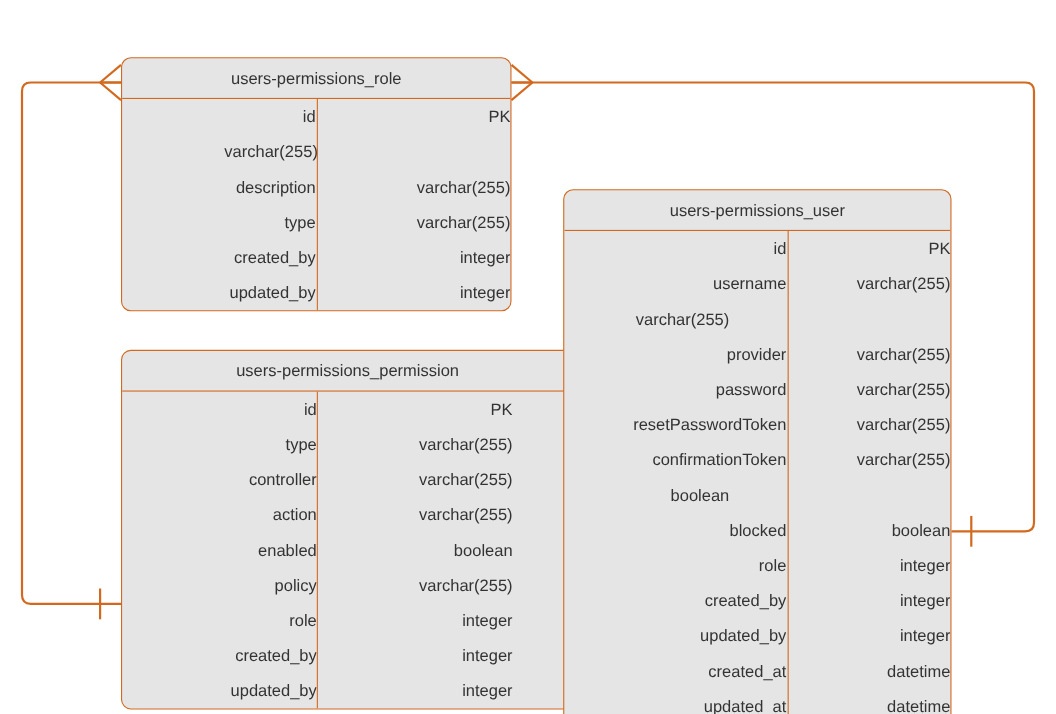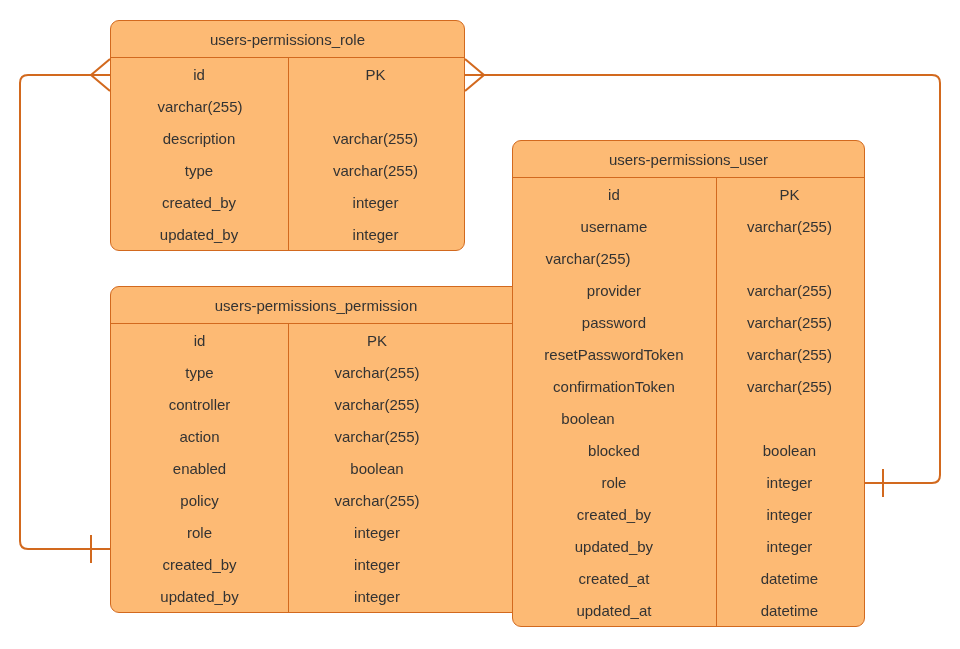--- a/index.html
+++ b/index.html
@@ -27,22 +27,23 @@
     left: 0; top: 0;
     width: 960px;
     height: 649px;
     pointer-events: none;
   }
   .entity-table {
     position: absolute;
     box-sizing: border-box;
     border: 1.6px solid #d2691e;
     border-radius: 9px;
-    background: #fdba74;
+    background: #e5e5e5;
     overflow: hidden;
+    margin-top: 32px;
   }
   .entity-header {
     box-sizing: border-box;
     height: 37px;
     line-height: 37px;
     text-align: center;
     font-size: 15px;
     color: #333333;
     border-bottom: 1.6px solid #d2691e;
     white-space: nowrap;
@@ -59,21 +60,21 @@
   }
   .field-row {
     display: flex;
     height: 32px;
     align-items: center;
   }
   .field-name,
   .field-type {
     font-size: 15px;
     color: #333333;
-    text-align: center;
+    text-align: right;
     white-space: nowrap;
     overflow: hidden;
   }
   
   .tbl-role .field-name  { width: 177px; }
   .tbl-role .field-type  { width: 178px; }
   .tbl-role .entity-col-divider { left: 177px; }
 
   .tbl-permission .field-name { width: 177px; }
   .tbl-permission .field-type { width: 178px; }

